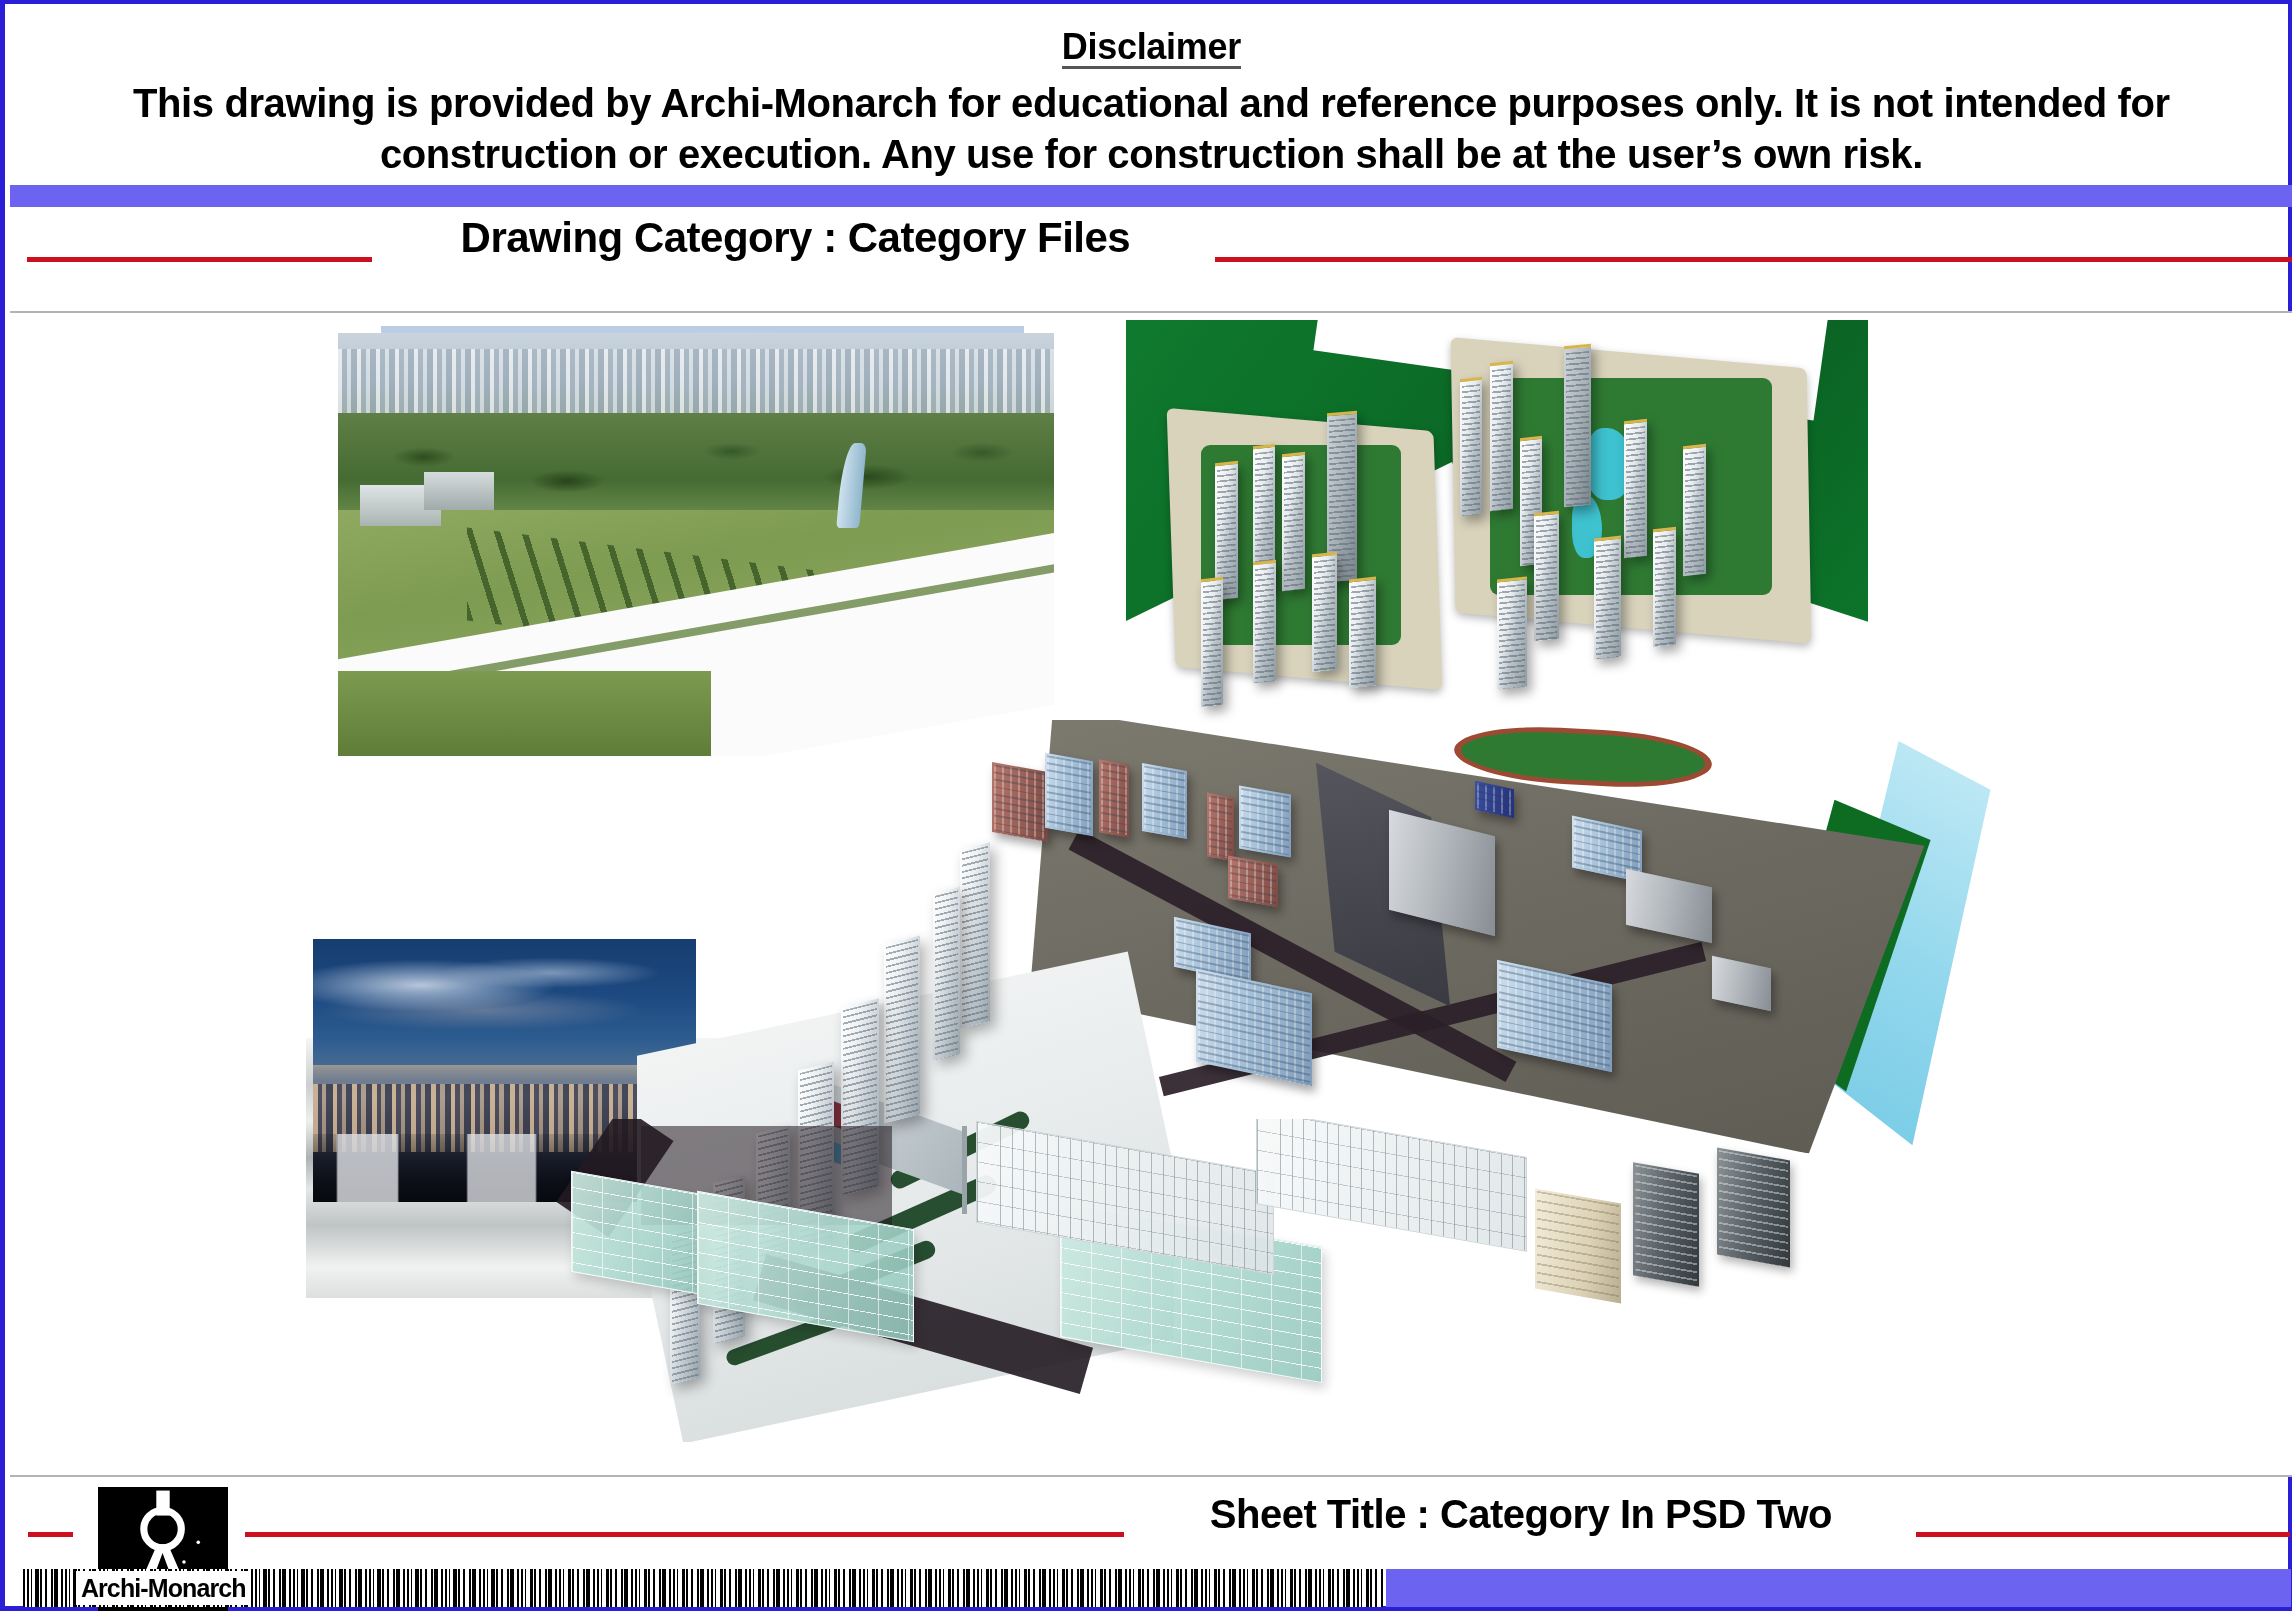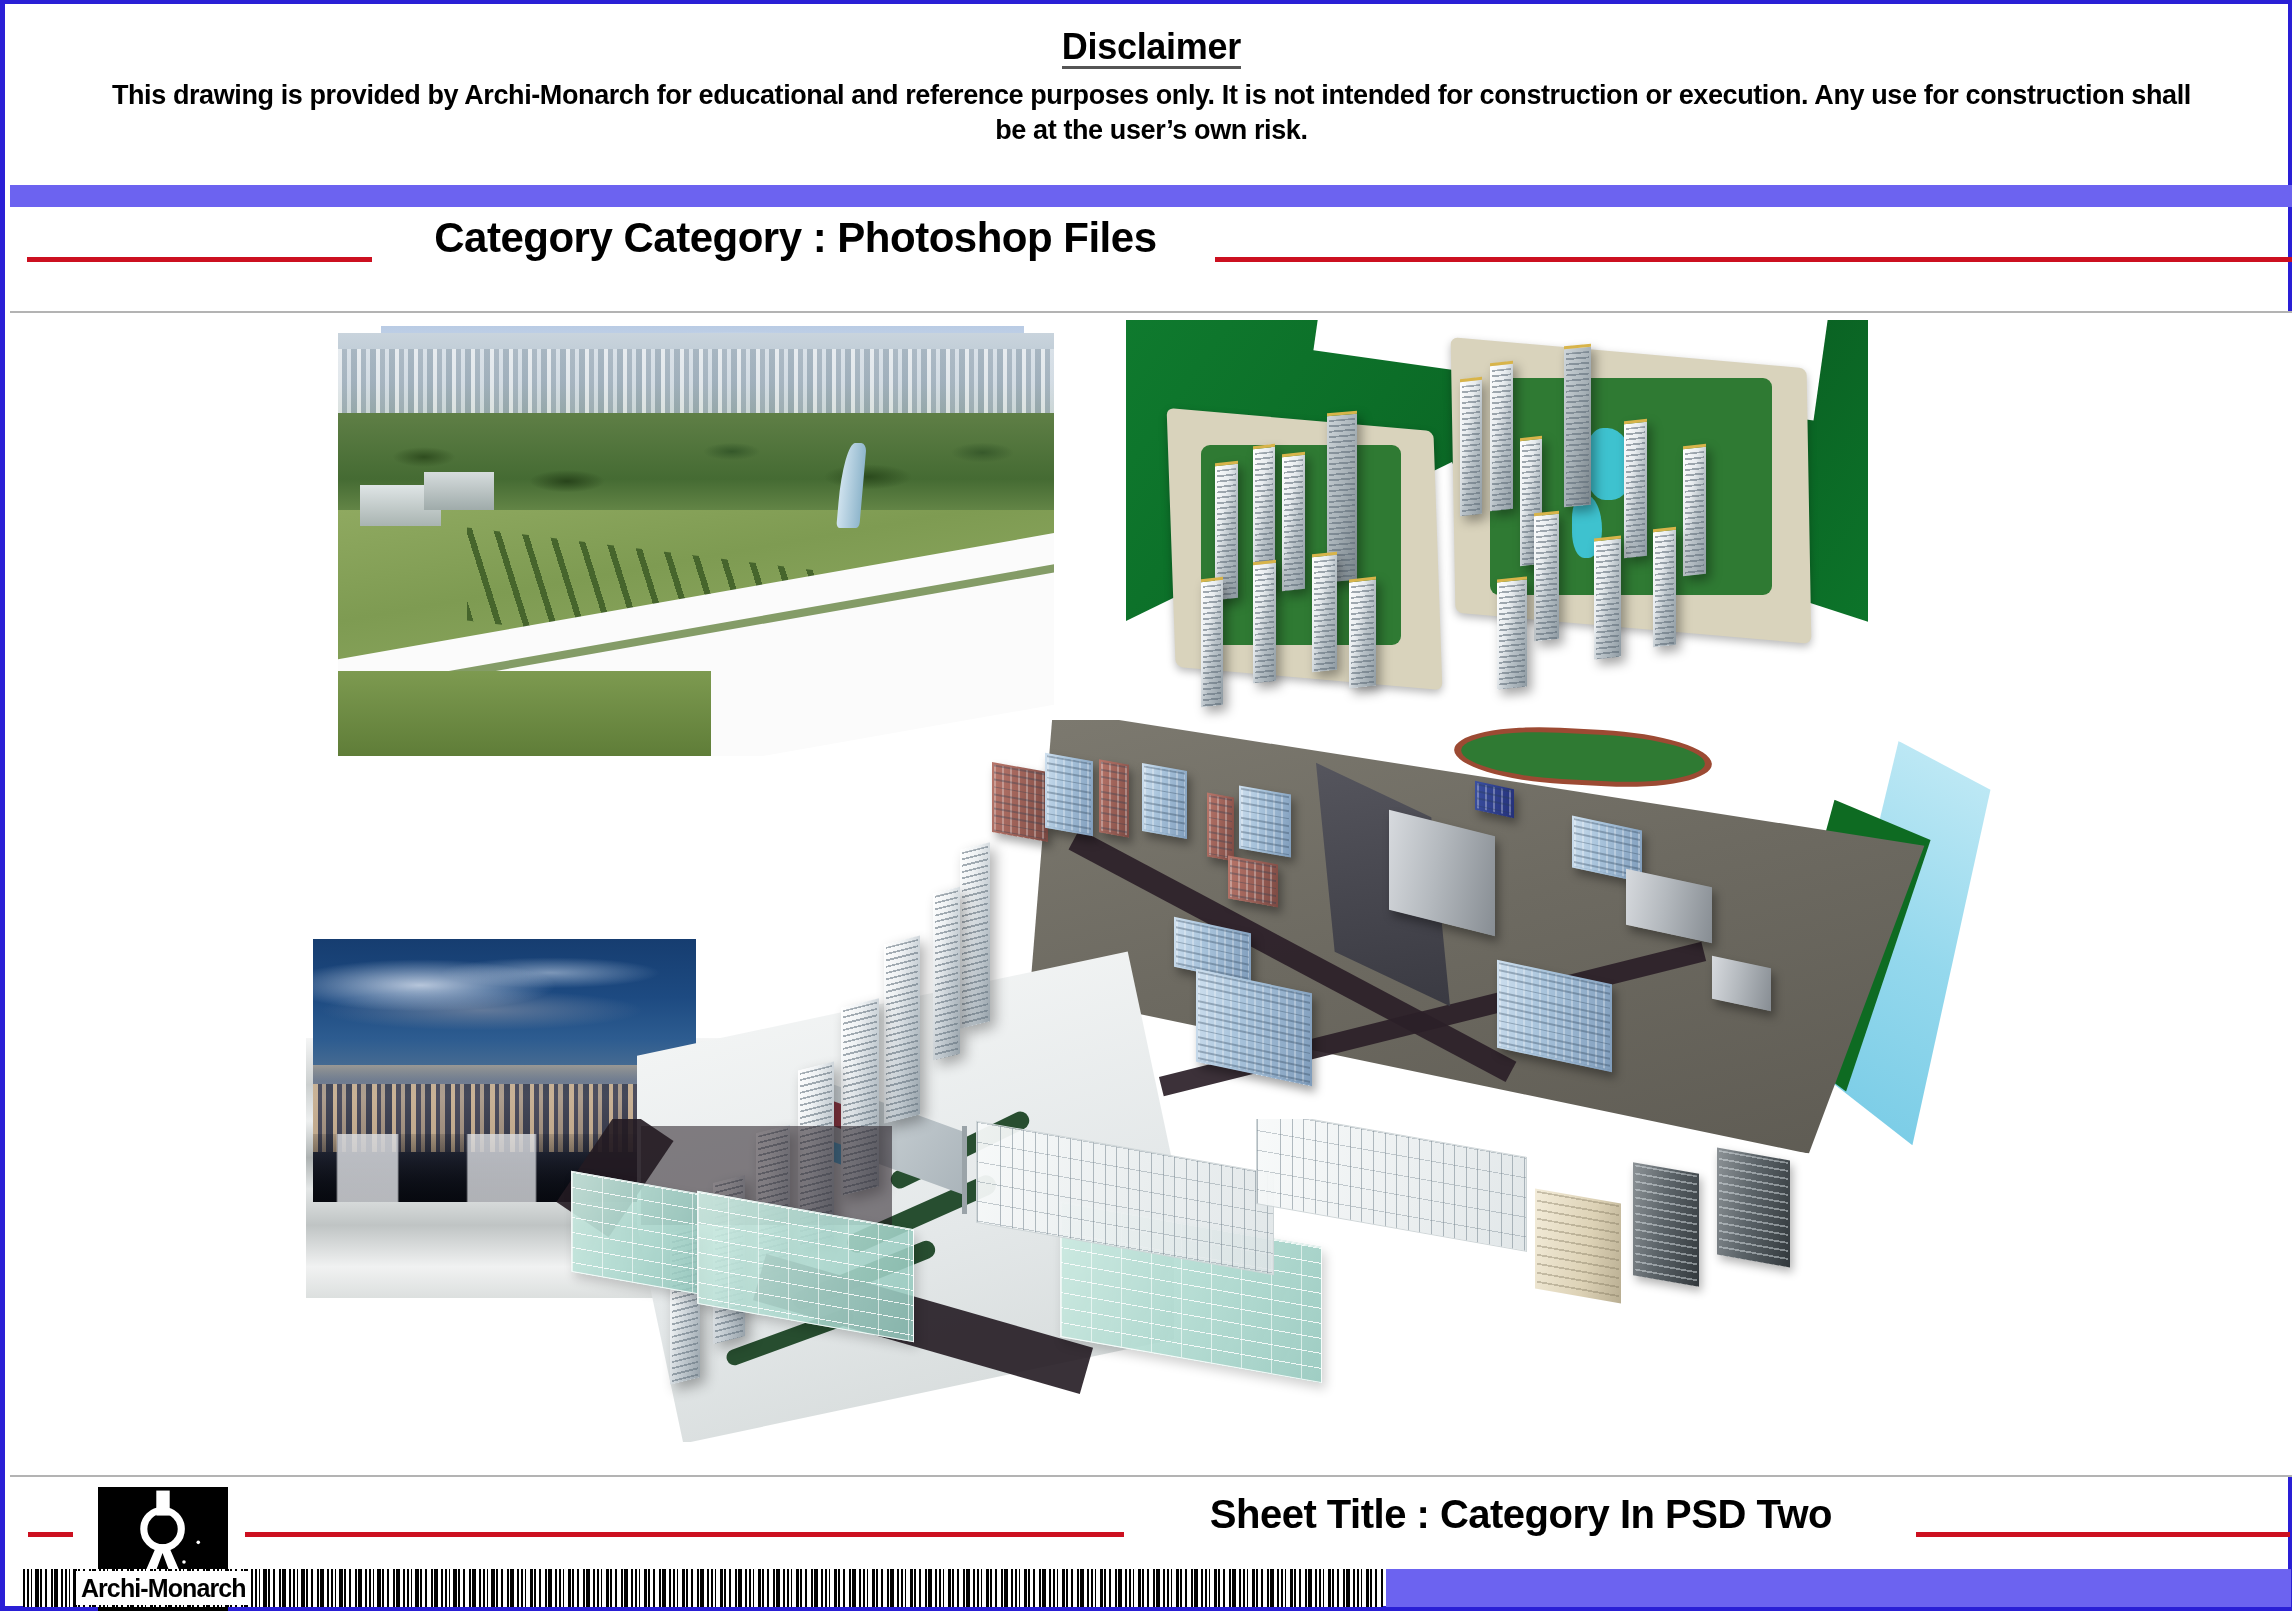--- a/index.html
+++ b/index.html
@@ -29,21 +29,21 @@
   .disclaimer-title{
     margin:0;padding:19.7px 0 0 0;
     font-size:36px;font-weight:bold;color:#000;
     letter-spacing:-0.3px;
     display:inline-block;
     border-bottom:3.6px solid #555;
     line-height:1.05;
   }
   .disclaimer-body{
     margin:9px auto 0 auto;width:2114px;
-    font-size:27px;font-weight:bold;color:#000;
+    font-size:40px;font-weight:bold;color:#000;
     line-height:1.28;letter-spacing:-0.4px;
   }
 
   
   .accent-bar{
     position:absolute;left:5.4px;top:181px;width:2282px;height:21.5px;
     background:#6c63f0;
   }
 
   
@@ -478,21 +478,21 @@
     <div style="display:block;">
       <span class="disclaimer-title">Disclaimer</span>
     </div>
     <div class="disclaimer-body">This drawing is provided by Archi-Monarch for educational and reference purposes only. It is not intended for construction or execution. Any use for construction shall be at the user’s own risk.</div>
   </div>
 
   <div class="accent-bar"></div>
 
   <div class="category-row">
     <div class="rule-red cat-rule-left"></div>
-    <div class="category-text">Category Category : Photoshop Files</div>
+    <div class="category-text">Drawing Category : Category Files</div>
     <div class="rule-red cat-rule-right"></div>
   </div>
 
   <div class="divider-gray-top"></div>
 
   <div class="canvas">
 
     <div class="plate p-city-aerial">
       <div class="clouds"></div>
       <div class="skyline"></div>

